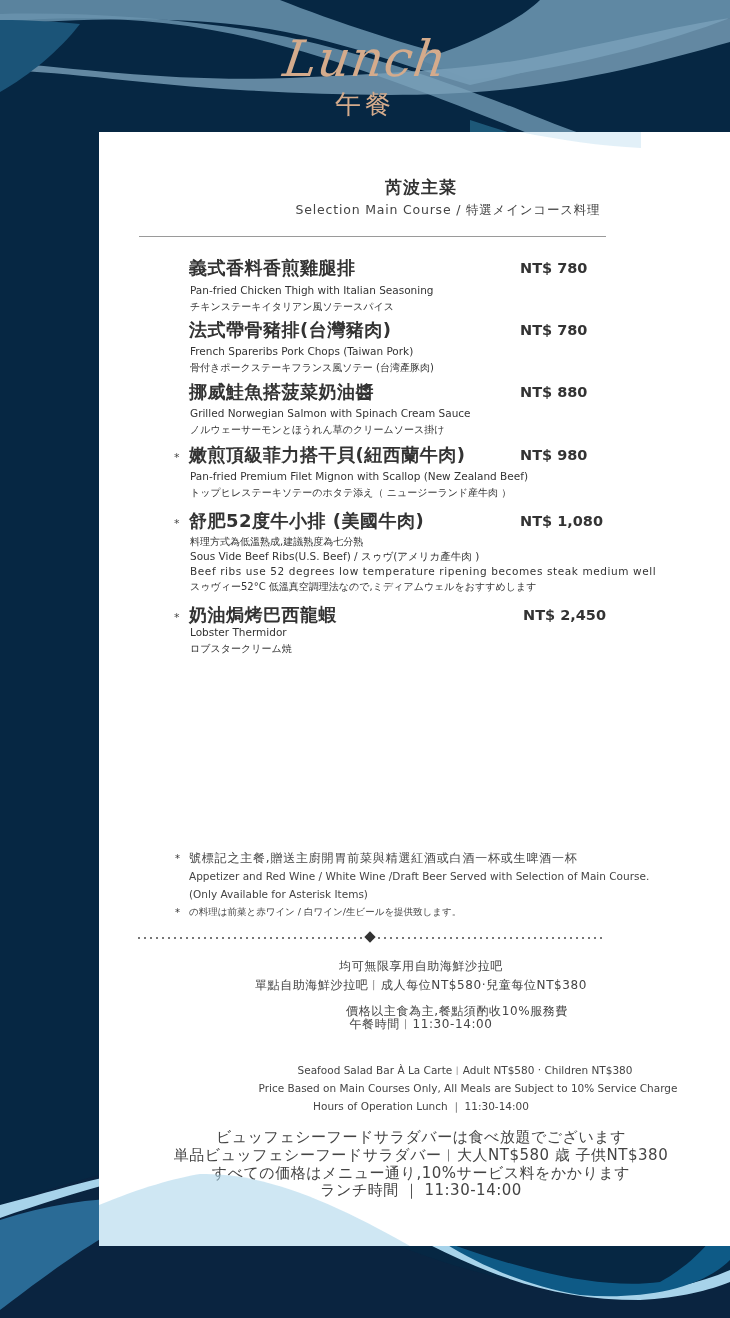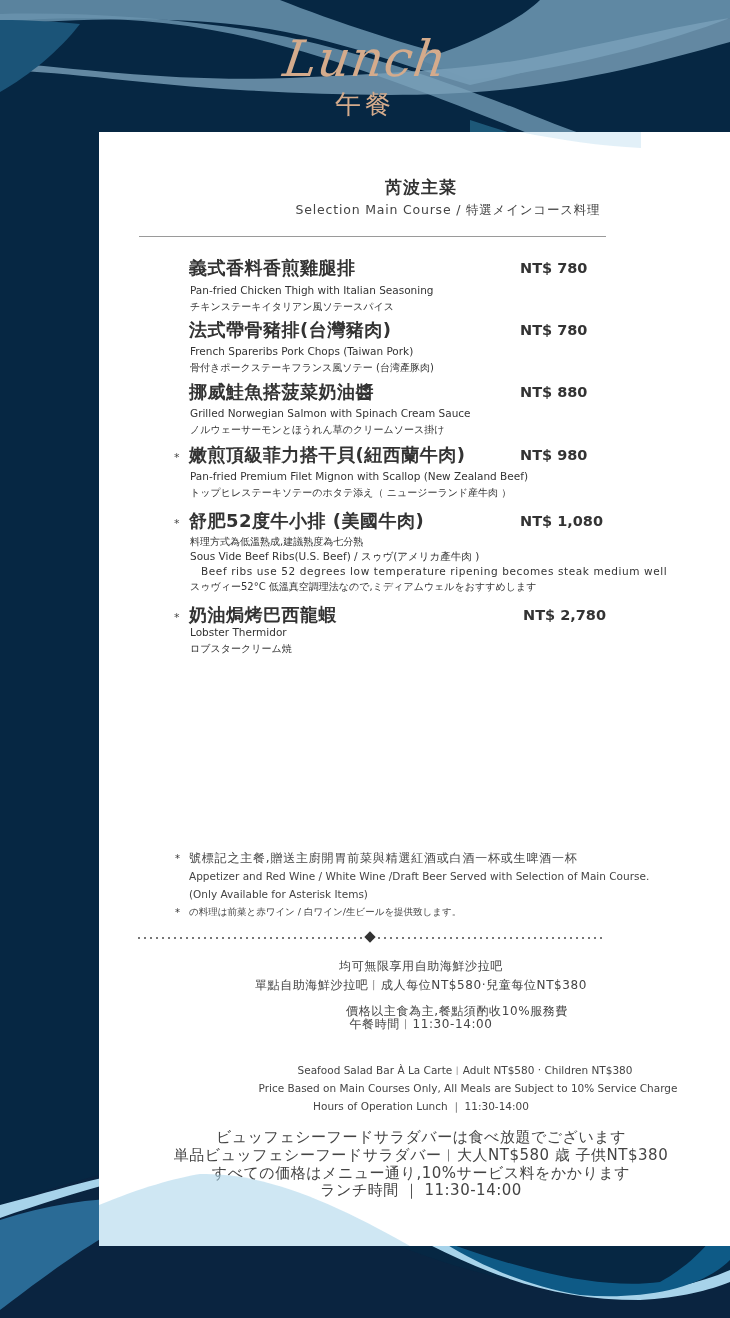--- a/index.html
+++ b/index.html
@@ -26,21 +26,21 @@
   .section-title { position: absolute; top: 44px; left: 0; width: 100%; text-align: center; font-size: 17px; color: #333; font-weight: bold; letter-spacing: 1px; }
   .section-sub { position: absolute; top: 70px; left: 0; width: 100%; text-align: center; font-size: 12.5px; color: #444; letter-spacing: 0.8px; padding-left: 27px; }
   .rule { position: absolute; left: 40px; top: 104px; width: 467px; height: 1px; background: #9a9a9a; }
 
   .item { position: absolute; left: 0; width: 100%; }
   .star { position: absolute; left: 75px; top: 8px; font-size: 11px; color: #444; }
   .item-name { position: absolute; left: 90px; top: 0; font-size: 18px; font-weight: bold; color: #333; white-space: nowrap; letter-spacing: 0.5px; }
   .item-price { position: absolute; left: 421px; top: 4px; font-size: 14.5px; color: #333; font-weight: bold; white-space: nowrap; }
   .item-line { position: absolute; left: 91px; font-size: 10px; color: #333; white-space: nowrap; }
   .item-line.en { font-size: 10.5px; }
-  .item-line.spaced { letter-spacing: 0.6px; margin-left: 11px; }
+  .item-line.spaced { letter-spacing: 0.6px; }
 
   .notes { position: absolute; left: 0; top: 718px; width: 100%; }
   .note-star { position: absolute; left: 76px; font-size: 10px; color: #333; }
   .note-line { position: absolute; left: 90px; font-size: 10.5px; color: #444; white-space: nowrap; }
   .note-line.cn { font-size: 12px; letter-spacing: 0.8px; }
 
   .divider { position: absolute; left: 37px; top: 805px; width: 470px; height: 2px;
     background-image: radial-gradient(circle, #777 0.8px, transparent 1px); background-size: 6px 2px; }
   .diamond { position: absolute; left: 267px; top: 801px; width: 8px; height: 8px; background: #333; transform: rotate(45deg); }
 
@@ -113,21 +113,21 @@
     <span class="item-price">NT$ 1,080</span>
     <span class="item-line" style="top:26px;">料理方式為低溫熟成,建議熟度為七分熟</span>
     <span class="item-line en" style="top:41px;">Sous Vide Beef Ribs(U.S. Beef) / スゥヴ(アメリカ產牛肉 )</span>
     <span class="item-line en spaced" style="top:56px;">Beef ribs use 52 degrees low temperature ripening becomes steak medium well</span>
     <span class="item-line" style="top:71px;">スゥヴィー52°C 低溫真空調理法なので,ミディアムウェルをおすすめします</span>
   </div>
 
   <div class="item" style="top:471px;">
     <span class="star">*</span>
     <span class="item-name">奶油焗烤巴西龍蝦</span>
-    <span class="item-price" style="left:424px;">NT$ 2,780</span>
+    <span class="item-price" style="left:424px;">NT$ 2,450</span>
     <span class="item-line en" style="top:23px;">Lobster Thermidor</span>
     <span class="item-line" style="top:39px;">ロブスタークリーム焼</span>
   </div>
 
   <div class="notes">
     <span class="note-star" style="top:3px;">*</span>
     <span class="note-line cn" style="top:0px;">號標記之主餐,贈送主廚開胃前菜與精選紅酒或白酒一杯或生啤酒一杯</span>
     <span class="note-line" style="top:20px;">Appetizer and Red Wine / White Wine /Draft Beer Served with Selection of Main Course.</span>
     <span class="note-line" style="top:38px;">(Only Available for Asterisk Items)</span>
     <span class="note-star" style="top:57px;">*</span>

